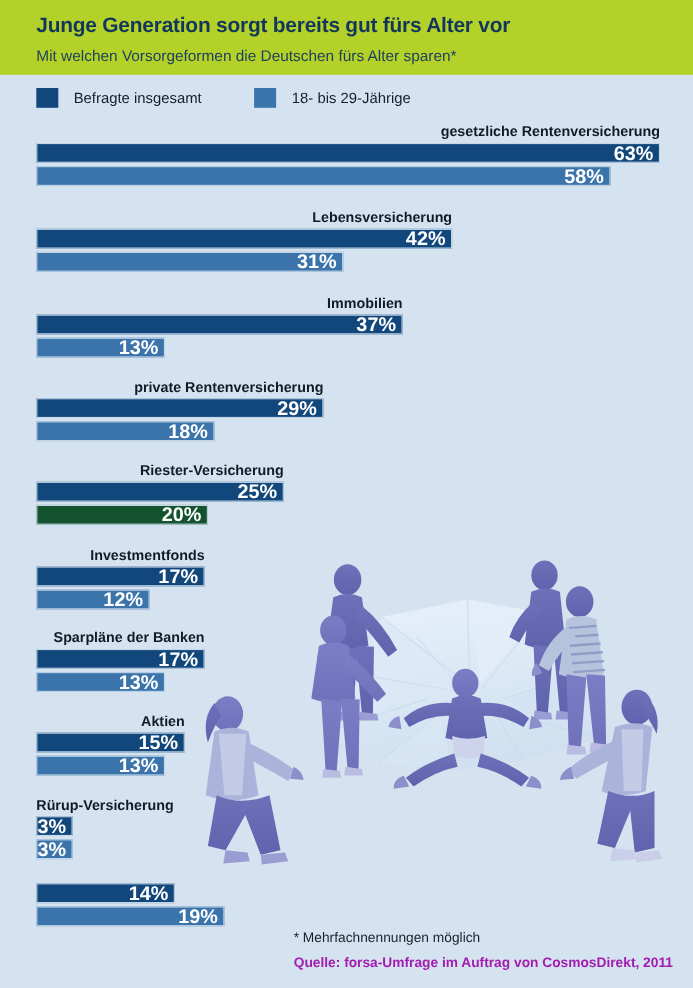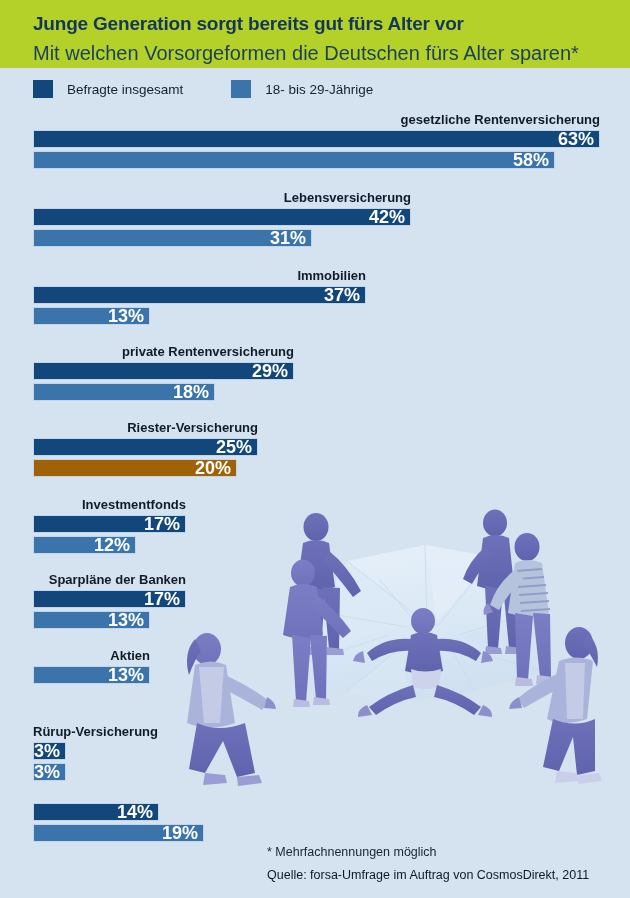--- a/index.html
+++ b/index.html
@@ -16,21 +16,21 @@
     position:absolute; left:0; top:0; width:630px; height:68px;
     background:#b3d128;
   }
   #page-title {
     position:absolute; left:33px; top:13px;
     font-size:19px; font-weight:bold; color:#13375c;
     letter-spacing:-0.2px; white-space:nowrap;
   }
   #page-subtitle {
     position:absolute; left:33px; top:42px;
-    font-size:20px; font-weight:normal; color:#1d3f5e;
+    font-size:14px; font-weight:normal; color:#1d3f5e;
     white-space:nowrap;
   }
 
   
   #illustration {
     position:absolute; left:175px; top:495px;
     width:455px; height:345px;
     overflow:hidden; pointer-events:none;
   }
 
@@ -66,21 +66,21 @@
     padding-right:5px; white-space:nowrap; line-height:16px;
   }
 
   
   #footnote {
     position:absolute; left:267px; top:845px;
     font-size:12.5px; color:#18242e; white-space:nowrap;
   }
   #source {
     position:absolute; left:267px; top:868px;
-    font-size:12.5px; font-weight:normal; color:#0f172a; white-space:nowrap;
+    font-size:12.5px; font-weight:bold; color:#a21caf; white-space:nowrap;
   }
 </style>
 </head>
 <body>
 
 <div id="header-band"></div>
 <div id="page-title">Junge Generation sorgt bereits gut fürs Alter vor</div>
 <div id="page-subtitle">Mit welchen Vorsorgeformen die Deutschen fürs Alter sparen*</div>
 
 <div id="illustration">
@@ -265,34 +265,34 @@
       </div>
     </div>
     <div class="group" style="top: 344px;">
       <div class="group-label">private Rentenversicherung</div>
       <div class="bar-row">
         <div class="bar total" style="width: 261px; background: rgb(18, 71, 124);">
           <span class="bar-value">29%</span>
         </div>
       </div>
       <div class="bar-row">
-        <div class="bar young" style="width: 182px; background: rgb(58, 116, 171);">
+        <div class="bar young" style="width: 162px; background: rgb(58, 116, 171);">
           <span class="bar-value">18%</span>
         </div>
       </div>
     </div>
     <div class="group" style="top: 420px;">
       <div class="group-label">Riester-Versicherung</div>
       <div class="bar-row">
         <div class="bar total" style="width: 225px; background: rgb(18, 71, 124);">
           <span class="bar-value">25%</span>
         </div>
       </div>
       <div class="bar-row">
-        <div class="bar young" style="width: 204px; background: #a16207;">
+        <div class="bar young" style="width: 156px; background: #14532d;">
           <span class="bar-value">20%</span>
         </div>
       </div>
     </div>
     <div class="group" style="top: 497px;">
       <div class="group-label">Investmentfonds</div>
       <div class="bar-row">
         <div class="bar total" style="width: 153px; background: rgb(18, 71, 124);">
           <span class="bar-value">17%</span>
         </div>
@@ -312,20 +312,25 @@
       </div>
       <div class="bar-row">
         <div class="bar young" style="width: 117px; background: rgb(58, 116, 171);">
           <span class="bar-value">13%</span>
         </div>
       </div>
     </div>
     <div class="group" style="top: 648px;">
       <div class="group-label">Aktien</div>
       <div class="bar-row">
+        <div class="bar total" style="width: 135px; background: rgb(18, 71, 124);">
+          <span class="bar-value">15%</span>
+        </div>
+      </div>
+      <div class="bar-row">
         <div class="bar young" style="width: 117px; background: rgb(58, 116, 171);">
           <span class="bar-value">13%</span>
         </div>
       </div>
     </div>
     <div class="group" style="top: 724px;">
       <div class="group-label">Rürup-Versicherung</div>
       <div class="bar-row">
         <div class="bar total" style="width: 27px; background: rgb(18, 71, 124);">
           <span class="bar-value">3%</span>

